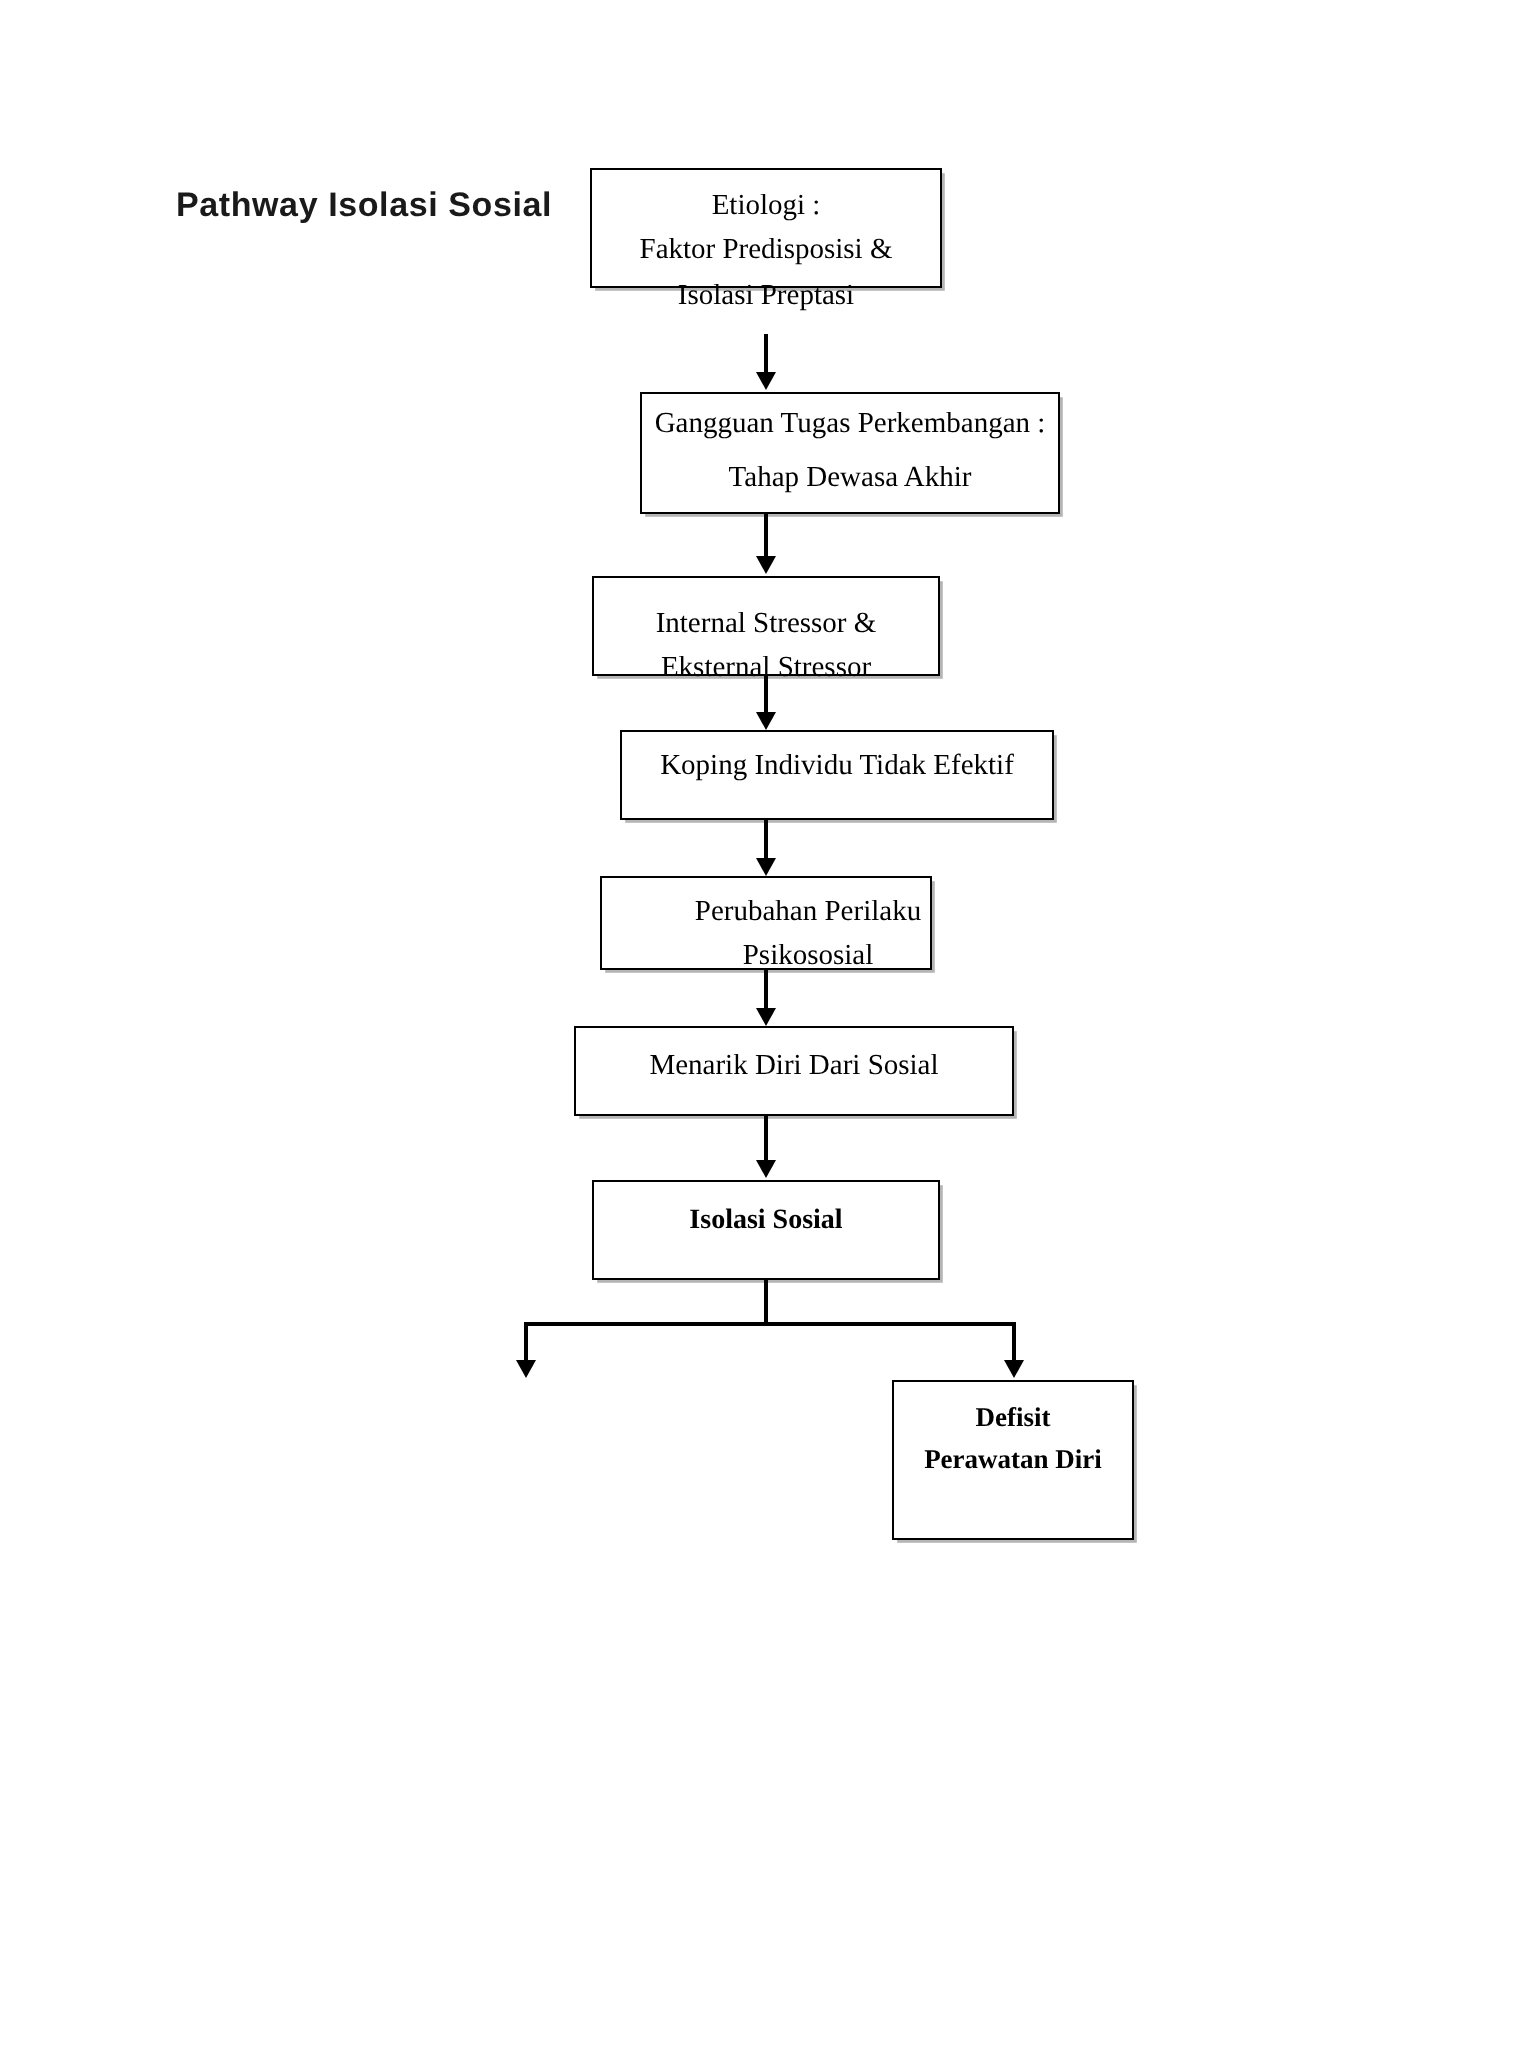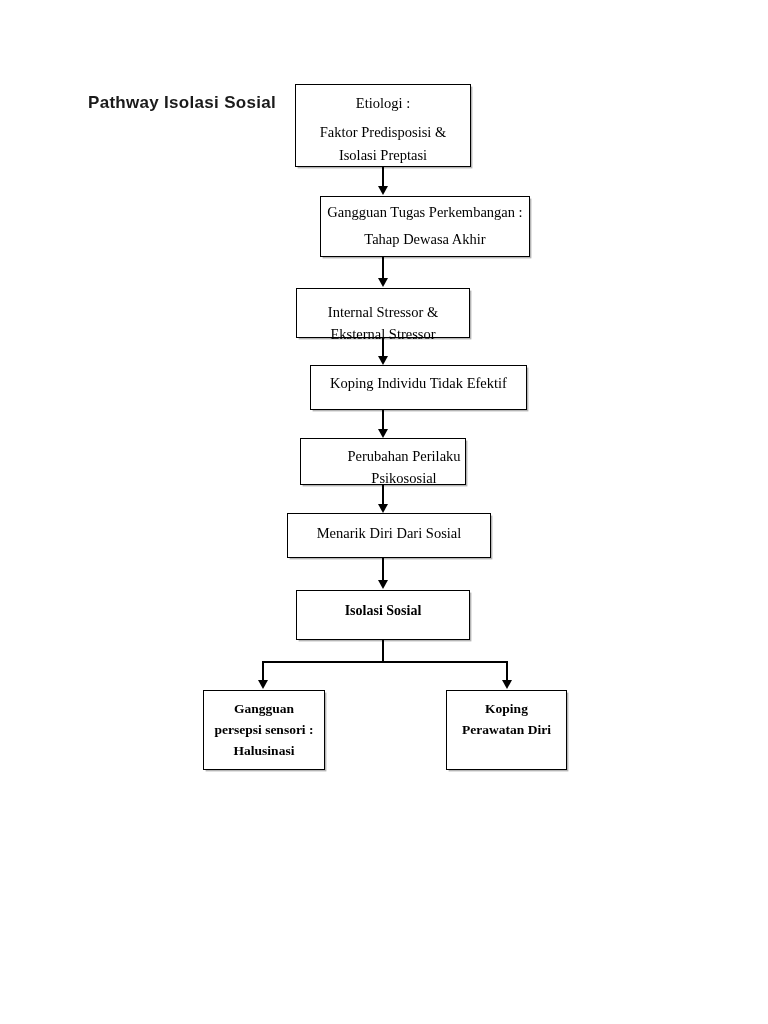--- a/index.html
+++ b/index.html
@@ -51,30 +51,30 @@
     box-shadow: 2px 2px 0 -0.6px rgba(120,120,120,0.55);
   }
 
   .node .line { display: block; white-space: nowrap; }
   
   .node.vtop { justify-content: flex-start; }
 
   .node.bold { font-weight: bold; align-items: center; }
 
   
-  #node-etiologi   { left: 295px; top: 84px;  width: 176px; height: 83px;  padding-top: 7px; }
+  #node-etiologi   { left: 295px; top: 84px;  width: 176px; height: 60px;  padding-top: 7px; }
   #node-etiologi .gap { height: 11px; }
 
   #node-gangguan-tugas { left: 277px; top: 196px; width: 210px; height: 61px; padding-top: 4px; margin-left: 43px; }
   #node-gangguan-tugas .gap { height: 5px; }
 
   #node-stressor   { left: 296px; top: 288px; width: 174px; height: 50px; padding-top: 12px; }
   #node-koping     { left: 274px; top: 365px; width: 217px; height: 45px; padding-top: 6px; margin-left: 36px; }
   #node-perubahan  { left: 300px; top: 438px; width: 166px; height: 47px; padding-top: 6px; padding-left: 42px; }
-  #node-menarik    { left: 287px; top: 513px; width: 204px; height: 45px; padding-top: 8px; }
+  #node-menarik    { left: 287px; top: 513px; width: 220px; height: 45px; padding-top: 8px; }
   #node-isolasi    { left: 296px; top: 590px; width: 174px; height: 50px; padding-top: 9px; font-size: 14px; }
   #node-halusinasi { left: 203px; top: 690px; width: 122px; height: 80px; padding-top: 8px; font-size: 13.5px; }
   #node-defisit    { left: 446px; top: 690px; width: 121px; height: 80px; padding-top: 8px; font-size: 13.5px; }
 
   
   .conn {
     position: absolute;
     background: #000000;
   }
   .conn.v { width: 1.6px; }
@@ -149,24 +149,19 @@
     <span class="line">Isolasi Sosial</span>
   </div>
 
   <div class="conn v" style="left:382px; top:640px; height:23px;"></div>
   <div class="conn h" style="left:262px; top:661px; width:246px;"></div>
   <div class="conn v" style="left:262px; top:661px; height:21px;"></div>
   <div class="arrowhead" style="left:258px; top:680px;"></div>
   <div class="conn v" style="left:506px; top:661px; height:21px;"></div>
   <div class="arrowhead" style="left:502px; top:680px;"></div>
 
-  <div class="node vtop bold" id="node-halusinasi">
-    <span class="line">Gangguan</span>
-    <span class="line">persepsi sensori :</span>
-    <span class="line">Halusinasi</span>
-  </div>
 
   <div class="node vtop bold" id="node-defisit">
-    <span class="line">Koping</span>
+    <span class="line">Defisit</span>
     <span class="line">Perawatan Diri</span>
   </div>
 
 </div>
 
 </body></html>

